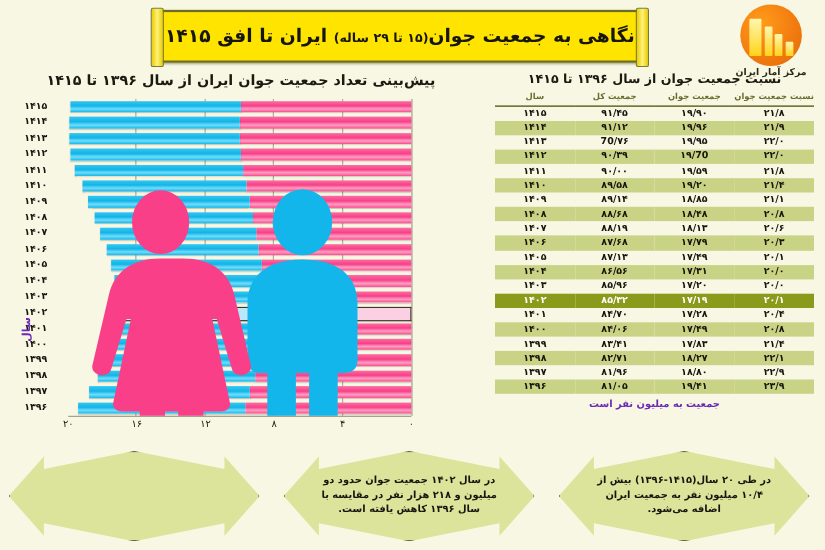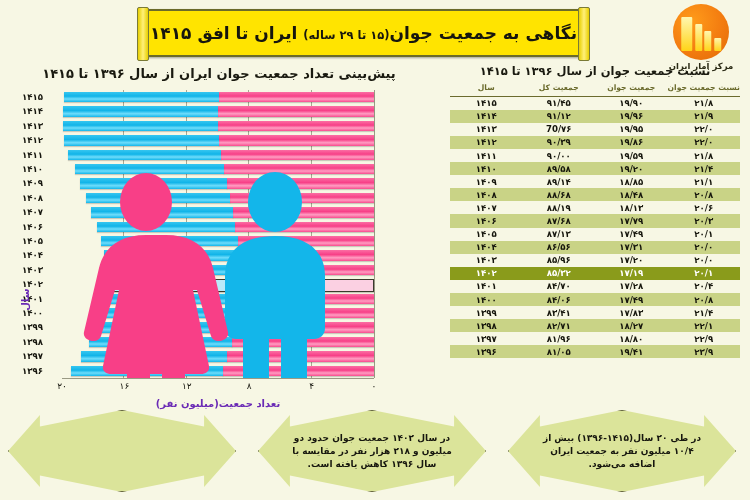--- a/index.html
+++ b/index.html
@@ -261,21 +261,20 @@
           <ellipse cx="213" cy="112" rx="27" ry="30"></ellipse>
           <path d="M213 146 c-31 0 -50 14 -50 40 l0 52 c0 7 5 11 11 11 l7 0 0 58 c0 5 4 8 9 8 l9 0 c5 0 8 -3 8 -8 l0 -58 12 0 0 58 c0 5 4 8 9 8 l9 0 c5 0 8 -3 8 -8 l0 -58 7 0 c6 0 11 -4 11 -11 l0 -52 c0 -26 -19 -40 -50 -40 z"></path>
         </g>
         <g fill="#f83f87">
           <ellipse cx="84" cy="112" rx="26" ry="29"></ellipse>
           <path d="M84 145 c-26 0 -42 12 -47 33 l-15 64 c-2 9 14 13 17 4 l14 -46 4 0 -16 76 c-1 5 3 8 8 8 l16 0 0 59 c0 5 4 8 9 8 l6 0 c5 0 8 -3 8 -8 l0 -59 12 0 0 59 c0 5 3 8 8 8 l6 0 c5 0 9 -3 9 -8 l0 -59 16 0 c5 0 9 -3 8 -8 l-16 -76 4 0 14 46 c3 9 19 5 17 -4 l-15 -64 c-5 -21 -21 -33 -47 -33 z"></path>
         </g>
       </svg>
     </div>
   <div id="yaxis-title">سال</div>
-  <div id="xaxis-title">تعداد جمعیت(میلیون نفر)</div>
 </div>
 
 <div id="table-panel">
   <div id="table-title">نسبت جمعیت جوان از سال ۱۳۹۶ تا ۱۴۱۵</div>
   <table id="tbl">
     <thead>
         <tr>
           <th>نسبت جمعیت جوان</th>
           <th>جمعیت جوان</th>
           <th>جمعیت کل</th>
@@ -296,21 +295,21 @@
           <td>۱۴۱۴</td>
         </tr>
         <tr class="even">
           <td>۲۲/۰</td>
           <td>۱۹/۹۵</td>
           <td>70/۷۶</td>
           <td>۱۴۱۳</td>
         </tr>
         <tr class="odd">
           <td>۲۲/۰</td>
-          <td>۱۹/۸۶</td>
+          <td>۱۹/70</td>
           <td>۹۰/۳۹</td>
           <td>۱۴۱۲</td>
         </tr>
         <tr class="even">
           <td>۲۱/۸</td>
           <td>۱۹/۵۹</td>
           <td>۹۰/۰۰</td>
           <td>۱۴۱۱</td>
         </tr>
         <tr class="odd">
@@ -398,20 +397,21 @@
           <td>۱۳۹۷</td>
         </tr>
         <tr class="odd">
           <td>۲۳/۹</td>
           <td>۱۹/۴۱</td>
           <td>۸۱/۰۵</td>
           <td>۱۳۹۶</td>
         </tr>
       </tbody>
   </table>
+  <div id="tbl-note">جمعیت به میلیون نفر است</div>
 </div>
 
 <div class="callout" id="callout-1">
   <div class="star"></div>
 </div>
 <div class="callout" id="callout-2">
   <div class="star"></div>
   <div class="txt">در سال ۱۴۰۲ جمعیت جوان حدود دو میلیون و ۲۱۸ هزار نفر در مقایسه با سال ۱۳۹۶ کاهش یافته است.</div>
 </div>
 <div class="callout" id="callout-3">

